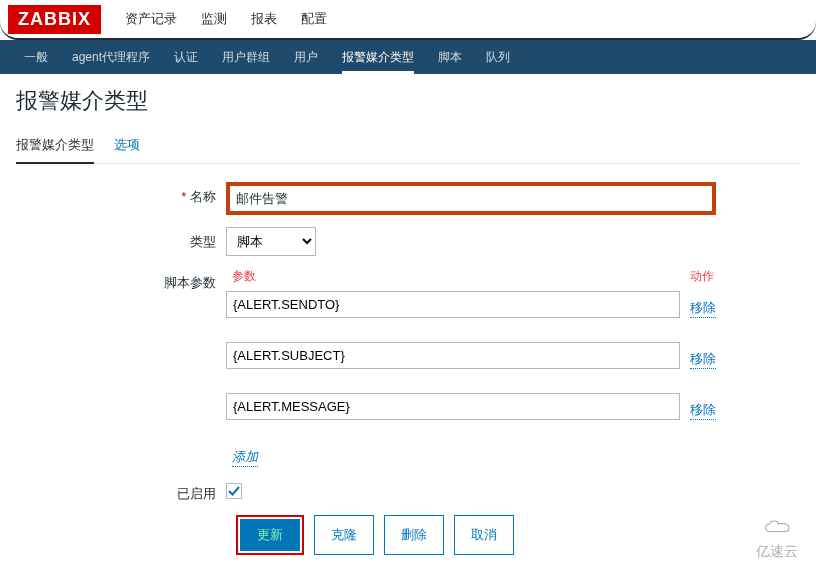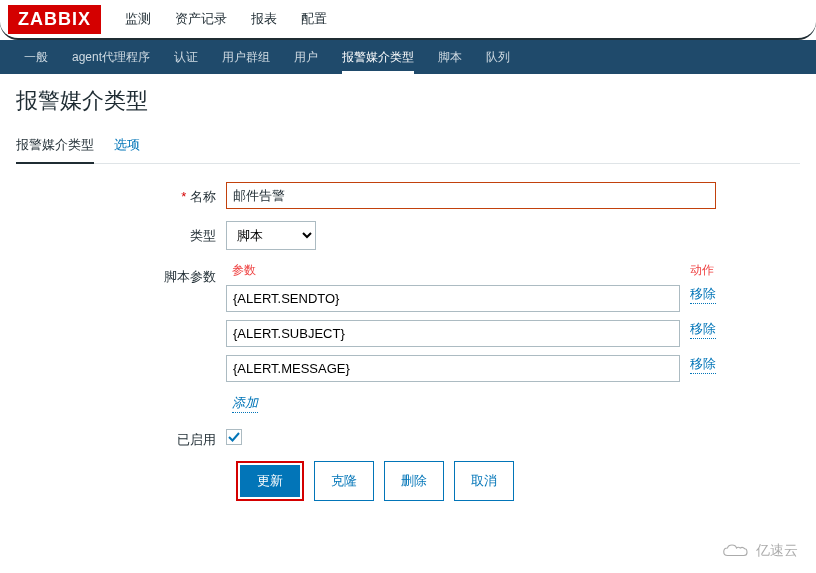--- a/index.html
+++ b/index.html
@@ -23,48 +23,48 @@
     .tabs { border-bottom: 1px solid #dfe4e7; display: flex; margin-bottom: 18px; }
     .tab { padding: 8px 0; margin-right: 20px; cursor: pointer; color: #0275b8; font-size: 13px; }
     .tab.active { color: #1f2c33; border-bottom: 2px solid #1f2c33; margin-bottom: -1px; }
     
     .form { padding-left: 60px; }
     .form-row { display: flex; margin-bottom: 12px; align-items: flex-start; }
     .form-label { width: 150px; text-align: right; padding-right: 10px; padding-top: 6px; color: #1f2c33; font-size: 13px; }
     .required::before { content: "* "; color: #d40000; }
     .form-field { flex: 1; max-width: 490px; }
     
-    .text-input { width: 100%; padding: 5px 6px; border: 1px solid #c2410c; font-size: 13px; color: #1f2c33; }
+    .text-input { width: 100%; padding: 5px 6px; border: 4px solid #c2410c; font-size: 13px; color: #1f2c33; }
     .select-input { padding: 5px 6px; border: 1px solid #acbbc2; font-size: 13px; background: #fff; min-width: 90px; }
     
     .params-header { display: flex; justify-content: space-between; color: #ef4444; font-size: 12px; padding: 0 2px 6px 6px; align-items: center; }
-    .param-row { display: flex; align-items: flex-start; margin-bottom: 8px; gap: 10px; }
+    .param-row { display: flex; align-items: flex-end; margin-bottom: 24px; gap: 10px; }
     .param-input { flex: 1; padding: 5px 6px; border: 1px solid #acbbc2; font-size: 13px; }
     .link { color: #0275b8; cursor: pointer; font-size: 13px; border-bottom: 1px dotted #0275b8; }
     .add-link { margin-top: 4px; margin-left: 6px; display: inline-block; font-style: italic; }
     
     .checkbox { width: 16px; height: 16px; border: 1px solid #acbbc2; display: inline-flex; align-items: center; justify-content: center; cursor: pointer; margin-top: 4px; }
     .checkbox svg { width: 12px; height: 12px; }
     
     .buttons { display: flex; gap: 10px; margin-top: 10px; margin-left: 160px; }
     .btn { padding: 6px 16px; border: 1px solid #0275b8; background: #fff; color: #0275b8; cursor: pointer; font-size: 13px; }
-    .btn-primary { background: #0275b8; color: #ffffff; border-color: #0275b8; }
+    .btn-primary { background: #0275b8; color: #86efac; border-color: #0275b8; }
     .btn-highlight { border: 2px solid #d40000; padding: 2px; display: inline-block; }
     
-    .watermark { position: fixed; bottom: 12px; right: 18px; display: flex; align-items: center; gap: 6px; color: #888; font-size: 14px; opacity: 0.7; }
+    .watermark { position: fixed; bottom: 12px; right: 18px; display: flex; align-items: center; gap: 6px; color: #888; font-size: 14px; opacity: 0.7; flex-direction: column; }
     .watermark-icon { width: 30px; height: 20px; }
   </style>
 </head>
 <body>
 
 <div class="topbar">
   <div class="logo">ZABBIX</div>
   <div class="topnav" id="topnav">
+      <div class="topnav-item">资产记录</div>
       <div class="topnav-item">监测</div>
-      <div class="topnav-item">资产记录</div>
       <div class="topnav-item">报表</div>
       <div class="topnav-item">配置</div>
     </div>
 </div>
 
 <div class="subbar" id="subnav">
     <div class="subnav-item">一般</div>
     <div class="subnav-item">agent代理程序</div>
     <div class="subnav-item">认证</div>
     <div class="subnav-item">用户群组</div>

